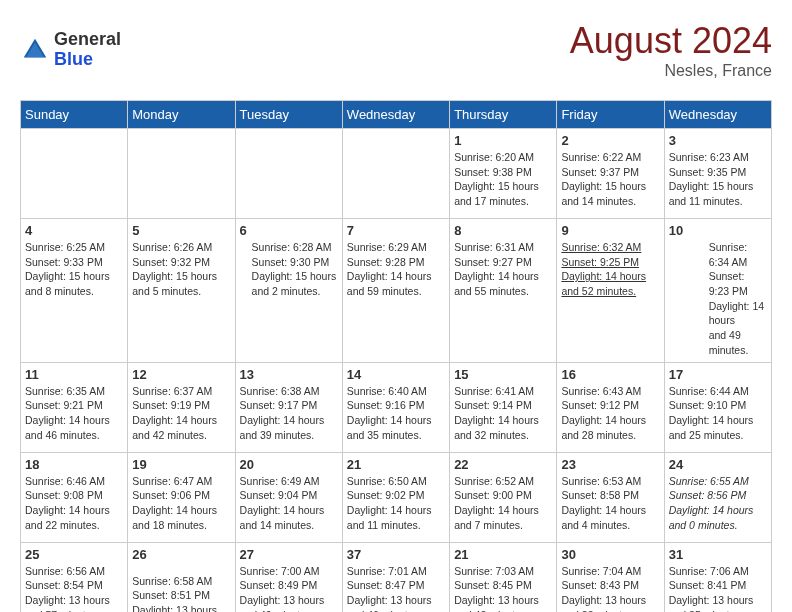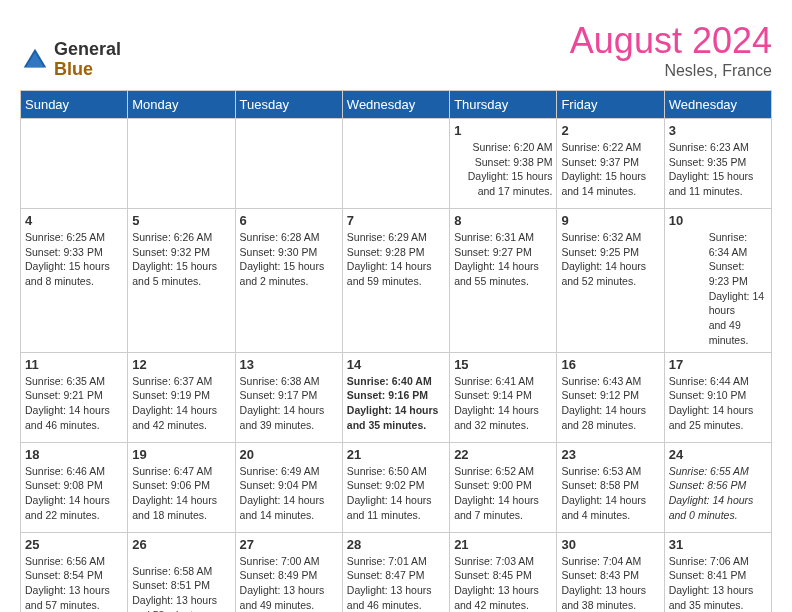--- a/index.html
+++ b/index.html
@@ -6,54 +6,54 @@
     body {
       font-family: Arial, sans-serif;
       background: #fff;
       width: 792px;
       min-height: 612px;
       padding: 20px;
     }
     .header {
       display: flex;
       justify-content: space-between;
-      align-items: flex-end;
-      margin-bottom: 10px;
+      align-items: center;
+      margin-bottom: 20px;
     }
     .logo {
       display: flex;
       align-items: center;
     }
     .logo-text {
       display: flex;
       flex-direction: column;
       line-height: 1.1;
     }
     .logo-general {
       font-size: 18px;
       font-weight: bold;
       color: #333;
     }
     .logo-blue {
       font-size: 18px;
       font-weight: bold;
-      color: #a16207;
+      color: #1d4ed8;
     }
     .logo-icon {
       width: 30px;
       height: 30px;
       margin-right: 4px;
     }
     .title-block {
       text-align: right;
     }
     .month-title {
       font-size: 36px;
       font-weight: normal;
-      color: #ec4899;
+      color: #7f1d1d;
     }
     .location {
       font-size: 16px;
       color: #555;
     }
     .calendar {
       width: 100%;
       border-collapse: collapse;
       font-size: 11px;
     }
@@ -126,21 +126,21 @@
       </tr>
   </thead>
   <tbody id="calendar-body">
   <tr>
         <td class="empty"></td>
         <td class="empty"></td>
         <td class="empty"></td>
         <td class="empty"></td>
         <td>
           <div class="day-number">1</div>
-          <div class="day-info" style="white-space: pre-line; text-align: right;">Sunrise: 6:20 AM
+          <div class="day-info" style="white-space: pre-line;">Sunrise: 6:20 AM
 Sunset: 9:38 PM
 Daylight: 15 hours
 and 17 minutes.</div>
         </td>
         <td>
           <div class="day-number">2</div>
           <div class="day-info" style="white-space: pre-line;">Sunrise: 6:22 AM
 Sunset: 9:37 PM
 Daylight: 15 hours
 and 14 minutes.</div>
@@ -163,42 +163,42 @@
         </td>
         <td>
           <div class="day-number">5</div>
           <div class="day-info" style="white-space: pre-line;">Sunrise: 6:26 AM
 Sunset: 9:32 PM
 Daylight: 15 hours
 and 5 minutes.</div>
         </td>
         <td>
           <div class="day-number">6</div>
-          <div class="day-info" style="white-space: pre-line;">Sunrise: 6:28 AM
+          <div class="day-info" style="white-space: pre-line; margin-left: 12px;">Sunrise: 6:28 AM
 Sunset: 9:30 PM
 Daylight: 15 hours
 and 2 minutes.</div>
         </td>
         <td>
           <div class="day-number">7</div>
           <div class="day-info" style="white-space: pre-line;">Sunrise: 6:29 AM
 Sunset: 9:28 PM
 Daylight: 14 hours
 and 59 minutes.</div>
         </td>
         <td>
           <div class="day-number">8</div>
           <div class="day-info" style="white-space: pre-line;">Sunrise: 6:31 AM
 Sunset: 9:27 PM
 Daylight: 14 hours
 and 55 minutes.</div>
         </td>
         <td>
           <div class="day-number">9</div>
-          <div class="day-info" style="white-space: pre-line;">Sunrise: 6:32 AM
+          <div class="day-info" style="white-space: pre-line; text-decoration: underline;">Sunrise: 6:32 AM
 Sunset: 9:25 PM
 Daylight: 14 hours
 and 52 minutes.</div>
         </td>
         <td>
           <div class="day-number">10</div>
           <div class="day-info" style="white-space: pre-line; margin-left: 40px;">Sunrise: 6:34 AM
 Sunset: 9:23 PM
 Daylight: 14 hours
 and 49 minutes.</div>
@@ -221,21 +221,21 @@
         </td>
         <td>
           <div class="day-number">13</div>
           <div class="day-info" style="white-space: pre-line;">Sunrise: 6:38 AM
 Sunset: 9:17 PM
 Daylight: 14 hours
 and 39 minutes.</div>
         </td>
         <td>
           <div class="day-number">14</div>
-          <div class="day-info" style="white-space: pre-line; font-weight: bold;">Sunrise: 6:40 AM
+          <div class="day-info" style="white-space: pre-line;">Sunrise: 6:40 AM
 Sunset: 9:16 PM
 Daylight: 14 hours
 and 35 minutes.</div>
         </td>
         <td>
           <div class="day-number">15</div>
           <div class="day-info" style="white-space: pre-line;">Sunrise: 6:41 AM
 Sunset: 9:14 PM
 Daylight: 14 hours
 and 32 minutes.</div>
@@ -322,21 +322,21 @@
 and 53 minutes.</div>
         </td>
         <td>
           <div class="day-number">27</div>
           <div class="day-info" style="white-space: pre-line;">Sunrise: 7:00 AM
 Sunset: 8:49 PM
 Daylight: 13 hours
 and 49 minutes.</div>
         </td>
         <td>
-          <div class="day-number">28</div>
+          <div class="day-number">37</div>
           <div class="day-info" style="white-space: pre-line;">Sunrise: 7:01 AM
 Sunset: 8:47 PM
 Daylight: 13 hours
 and 46 minutes.</div>
         </td>
         <td>
           <div class="day-number">21</div>
           <div class="day-info" style="white-space: pre-line;">Sunrise: 7:03 AM
 Sunset: 8:45 PM
 Daylight: 13 hours

